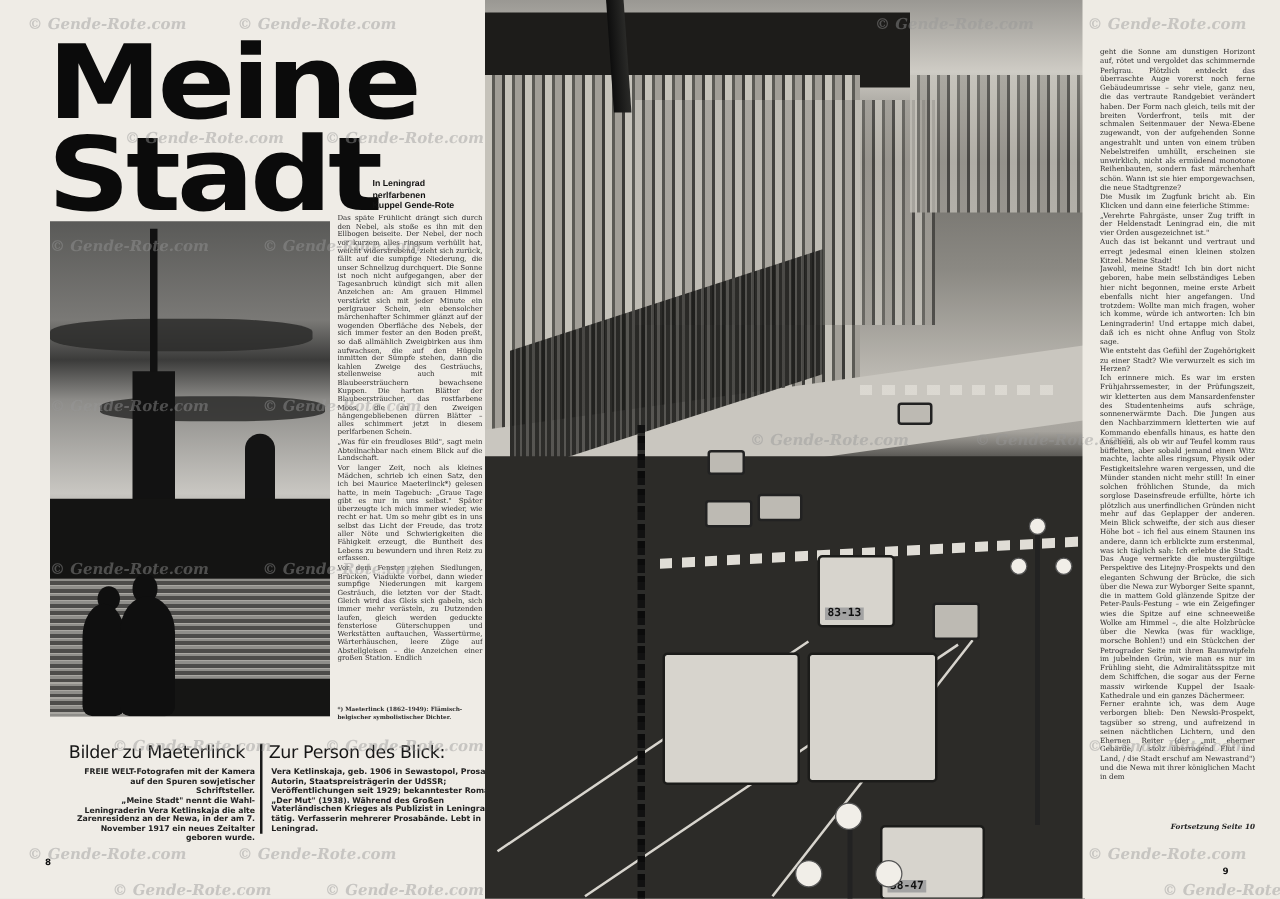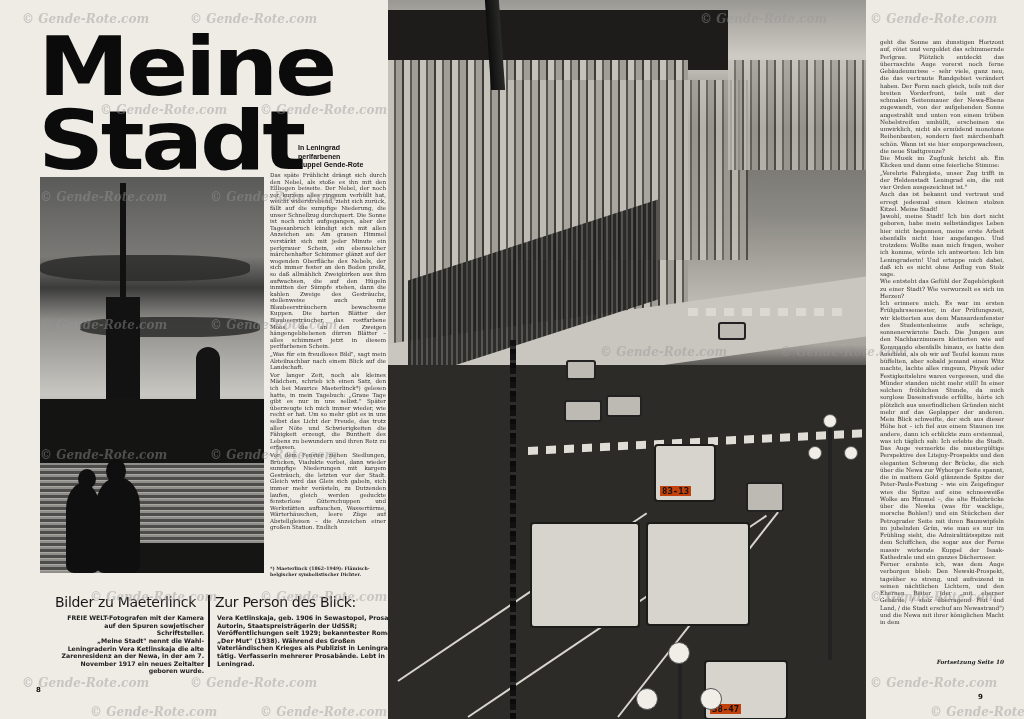--- a/index.html
+++ b/index.html
@@ -58,21 +58,21 @@
   .photo-street { position: absolute; left: 388px; top: 0; width: 480px; height: 719px; overflow: hidden;
     background: linear-gradient(180deg, #9a9893 0%, #cfccc5 8%, #6f6d68 18%, #8b8983 30%, #bdbab3 42%, #a6a39d 48%, #3a3936 52%, #2a2927 70%, #34332f 100%); }
   .building-row { position: absolute; background: repeating-linear-gradient(90deg, #c5c2ba 0 6px, #5b5a55 6px 8px, #a19e97 8px 14px, #3c3b38 14px 16px); }
   .roof { position: absolute; background: #1d1c1a; }
   .sidewalk { position: absolute; background: #c9c6bf; }
   .crowd { position: absolute; background: repeating-linear-gradient(90deg, #1b1b19 0 3px, #4a4946 3px 5px); opacity: .9; }
   .road { position: absolute; background: #2c2b28; }
   .lane { position: absolute; background: #d8d5ce; height: 2px; transform-origin: left center; }
   .zebra { position: absolute; height: 8px; background: repeating-linear-gradient(90deg, #e0ddd6 0 10px, transparent 10px 18px); }
   .vehicle { position: absolute; background: #d7d4cd; border: 2px solid #1c1c1a; border-radius: 4px; }
-  .vehicle .plate { position: absolute; left: 4px; bottom: 4px; font-family: "DejaVu Sans Mono", monospace; font-size: 9px; font-weight: bold; color: #111; background: #c2410c; padding: 0 2px; }
+  .vehicle .plate { position: absolute; left: 4px; bottom: 4px; font-family: "DejaVu Sans Mono", monospace; font-size: 9px; font-weight: bold; color: #111; background: #a3a3a3; padding: 0 2px; }
   .car { position: absolute; background: #bdbab3; border: 2px solid #222; border-radius: 3px; }
   .lamp { position: absolute; background: #f1eee8; border-radius: 50%; border: 1px solid #555; }
   .pole { position: absolute; background: #222; }
   .tear { position: absolute; left: 510px; top: 340px; width: 6px; height: 379px;
     background: repeating-linear-gradient(180deg, #111 0 6px, #2c2c2a 6px 9px, #0b0b0b 9px 14px); }
   .tear-top { position: absolute; left: 488px; top: 0; width: 14px; height: 90px; background: linear-gradient(90deg, #0d0d0d, #2a2a28); transform: skewX(4deg); }
 
   
   .page-right { position: absolute; left: 866px; top: 0; width: 158px; height: 719px; background: #eeebe4; }
   .col-right {

